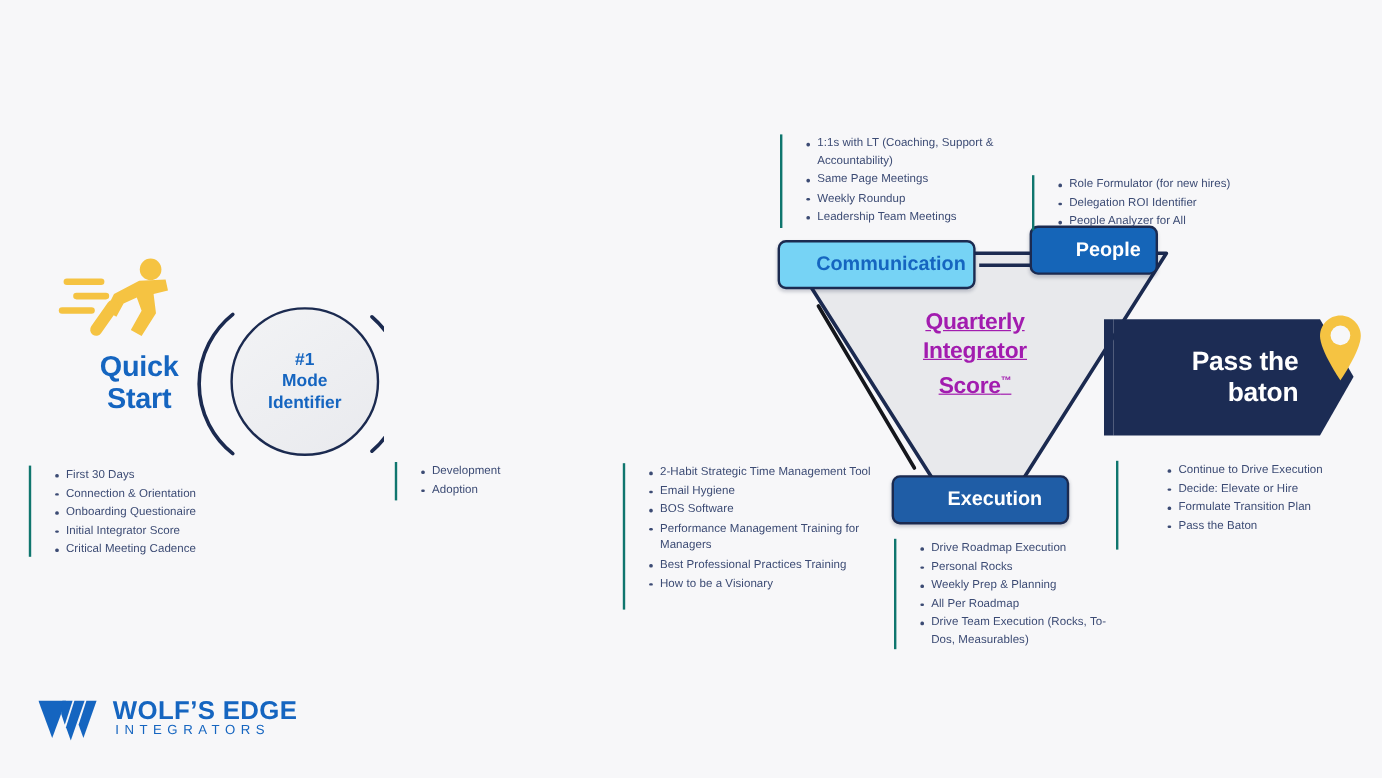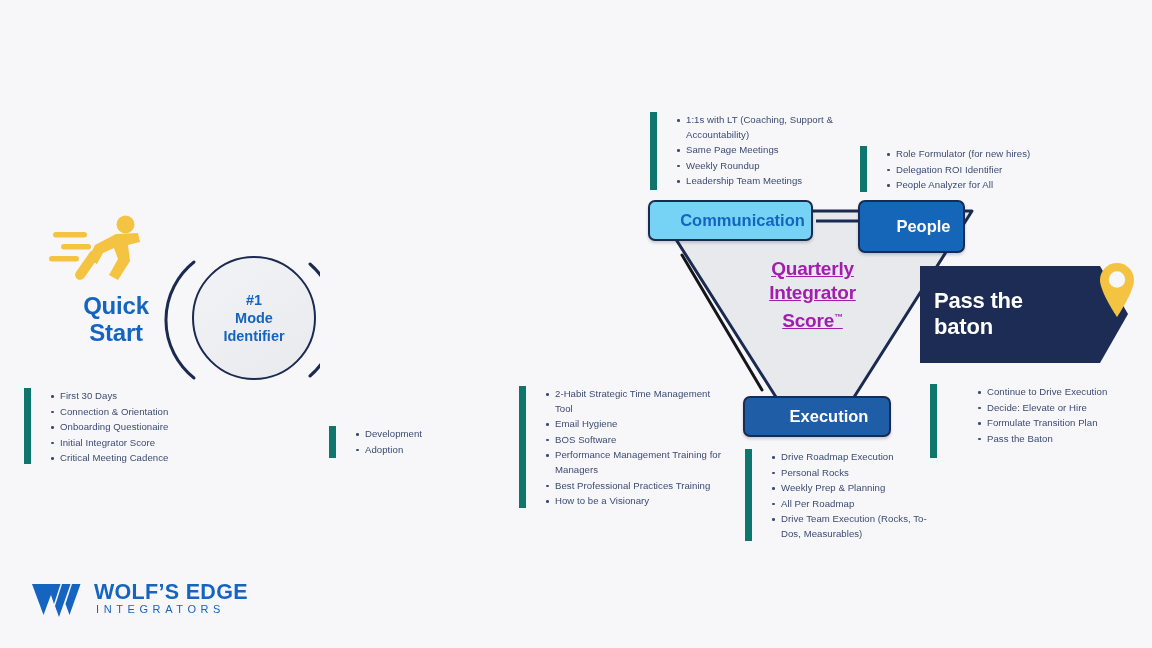--- a/index.html
+++ b/index.html
@@ -10,21 +10,21 @@
     font-family:"Liberation Sans", sans-serif;
     overflow:hidden;
     position:relative;
     -webkit-font-smoothing:antialiased;
   }
   .stage{position:absolute;left:0;top:0;width:1152px;height:648px;}
 
   
   .blist{
     position:absolute;
-    border-left:7px solid #0f766e;
+    border-left:2px solid #0f766e;
     padding:1px 0 1px 0;
     box-sizing:border-box;
   }
   .blist ul{
     list-style:none;
     margin:0;
     padding:0 0 0 20px;
   }
   .blist li{
     position:relative;
@@ -77,42 +77,42 @@
     display:flex;align-items:center;justify-content:center;
     font-weight:bold;
     box-shadow:0 2px 3px rgba(20,30,60,.20);
     padding-left:24px;
   }
   #node-communication{
     left:648px;top:200px;width:165px;height:41px;
     background:#76d3f5;color:#1565c0;font-size:16.5px;
   }
   #node-people{
-    left:858px;top:200px;width:107px;height:53px;
+    left:858px;top:188px;width:107px;height:41px;
     background:#1565b8;color:#ffffff;font-size:16.5px;
   }
   #node-execution{
     left:743px;top:396px;width:148px;height:41px;
     background:#1f5da6;color:#ffffff;font-size:16.5px;
   }
 
   #funnel-label{
     position:absolute;left:740px;top:257px;width:145px;
     text-align:center;color:#a21caf;
     font-size:19px;font-weight:bold;line-height:24px;
     letter-spacing:-.2px;
     text-decoration:underline;
   }
   #funnel-label .tm{font-size:9px;vertical-align:super;font-weight:bold;}
 
   
   #baton-banner{position:absolute;left:920px;top:262px;width:210px;height:105px;}
   #baton-text{
     position:absolute;left:934px;top:288px;width:148px;
-    text-align:left;color:#ffffff;
+    text-align:right;color:#ffffff;
     font-size:22px;font-weight:bold;line-height:26px;letter-spacing:-.2px;
   }
   #pin-icon{position:absolute;left:1099px;top:262px;width:36px;height:56px;}
 
   
   #logo{position:absolute;left:32px;top:578px;width:240px;height:48px;}
   #logo-mark{position:absolute;left:0;top:4px;width:52px;height:36px;}
   #logo-word{
     position:absolute;left:62px;top:2px;
     color:#1565c0;font-size:21.5px;font-weight:bold;letter-spacing:.3px;
@@ -162,21 +162,21 @@
   <div class="blist" style="left:24px;top:388px;width:200px;height:76px;">
     <ul>
       <li>First 30 Days</li>
       <li>Connection &amp; Orientation</li>
       <li>Onboarding Questionaire</li>
       <li>Initial Integrator Score</li>
       <li>Critical Meeting Cadence</li>
     </ul>
   </div>
 
-  <div class="blist" style="left:329px;top:385px;width:150px;height:32px;margin-top:41px;">
+  <div class="blist" style="left:329px;top:385px;width:150px;height:32px;">
     <ul>
       <li>Development</li>
       <li>Adoption</li>
     </ul>
   </div>
 
   <svg id="funnel-svg" viewBox="0 0 532 460" width="532" height="460">
 
     <path d="M38 116 L352 116 L210 340 L180 340 Z" fill="#e8e9ec" stroke="#1b2a50" stroke-width="3" stroke-linejoin="round"></path>
 

